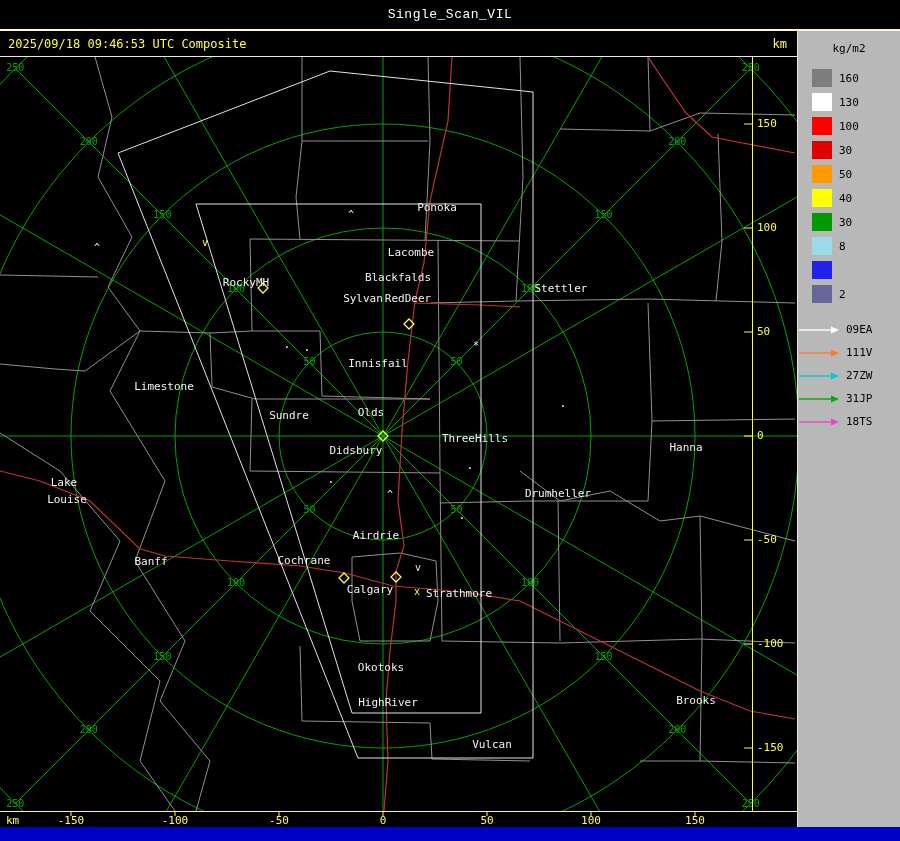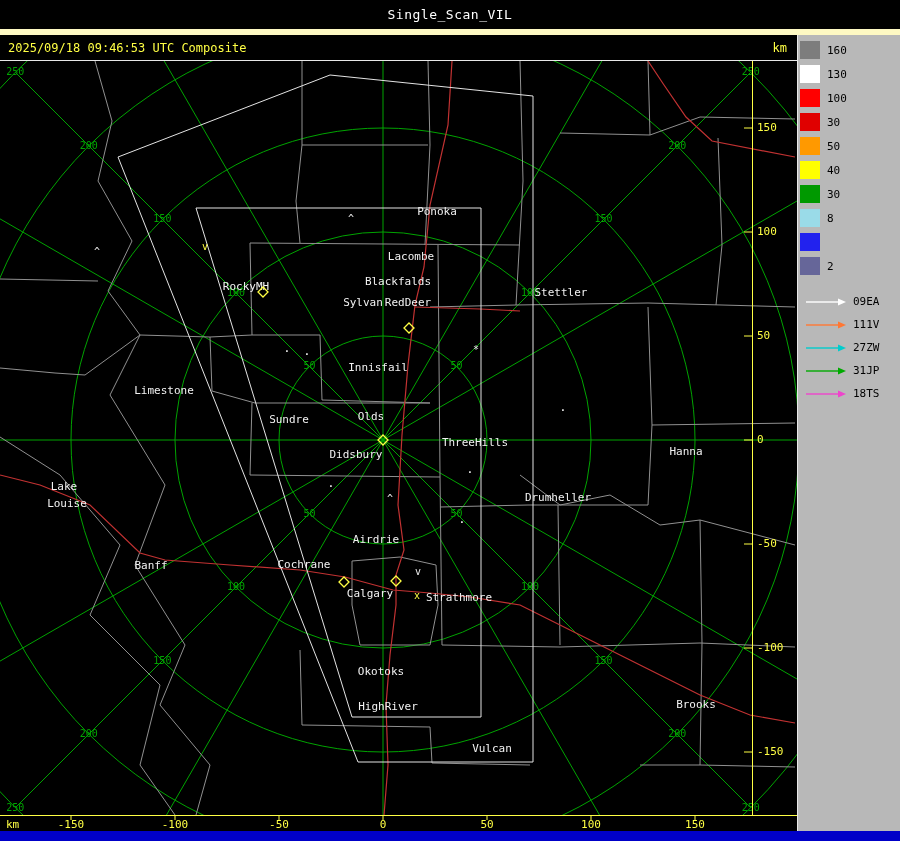--- a/index.html
+++ b/index.html
@@ -1,42 +1,42 @@
 <!DOCTYPE html>
 <html><head>
 <meta charset="utf-8">
 <style>
   html,body{margin:0;padding:0;}
   body{
     width:900px;height:841px;background:#000;overflow:hidden;
     font-family:"DejaVu Sans Mono","Liberation Mono",monospace;
   }
   .titlebar{
-    height:29px;border-bottom:6px solid #fef9c3;color:#fff;
-    font-size:13px;text-align:center;line-height:29px;letter-spacing:.5px;
+    height:29px;border-bottom:2px solid #fef9c3;color:#fff;
+    font-size:13px;text-align:center;line-height:29px;letter-spacing:.5px;font-family:Liberation Mono, monospace;
   }
   .content{display:flex;height:796px;}
   .left{width:797px;display:flex;flex-direction:column;}
   .datebar{
     height:25px;border-bottom:1px solid #e8e8e8;display:flex;
     justify-content:space-between;align-items:center;
     padding:0 10px 0 8px;color:#ffff44;font-size:12px;
   }
   #map-svg{width:797px;height:754px;display:block;background:#000;}
   #xaxis{width:797px;height:16px;display:block;}
   .sidebar{
     flex:1;background:#b8b8b8;border-left:1px solid #e8e8e8;color:#000;
     font-size:11px;
   }
   .units{text-align:center;padding:11px 0 8px;}
-  #scale{padding-left:2px;}
+  #scale{padding-left:14px;}
   .scale-row{display:flex;align-items:center;margin:6px 0;}
   .swatch{width:20px;height:18px;display:inline-block;margin-right:7px;}
   .scale-label{color:#000;}
-  #radars{margin-top:20px;padding-left:7px;}
+  #radars{margin-top:20px;}
   .radar-row{display:flex;align-items:center;margin:10px 0;}
   .radar-label{margin-left:6px;color:#000;}
   .footer{height:15px;background:#0000c8;}
 </style>
 </head>
 <body>
 
 <div class="titlebar">
   <span>Single_Scan_VIL</span>
 </div>
@@ -200,20 +200,21 @@
         <line x1="487" y1="0" x2="487" y2="5" stroke="#ffff44"></line>
         <text x="487" y="10" fill="#ffff44" font-size="11" text-anchor="middle" dominant-baseline="middle">50</text>
         <line x1="591" y1="0" x2="591" y2="5" stroke="#ffff44"></line>
         <text x="591" y="10" fill="#ffff44" font-size="11" text-anchor="middle" dominant-baseline="middle">100</text>
         <line x1="695" y1="0" x2="695" y2="5" stroke="#ffff44"></line>
         <text x="695" y="10" fill="#ffff44" font-size="11" text-anchor="middle" dominant-baseline="middle">150</text>
         <text x="6" y="10" fill="#ffff44" font-size="11" text-anchor="start" dominant-baseline="middle">km</text>
       </svg>
   </div>
   <div class="sidebar">
+    <div class="units">kg/m2</div>
     <div id="scale">
         <div class="scale-row">
           <span class="swatch" style="background: rgb(125, 125, 125);"></span>
           <span class="scale-label">160</span>
         </div>
         <div class="scale-row">
           <span class="swatch" style="background: rgb(255, 255, 255);"></span>
           <span class="scale-label">130</span>
         </div>
         <div class="scale-row">

